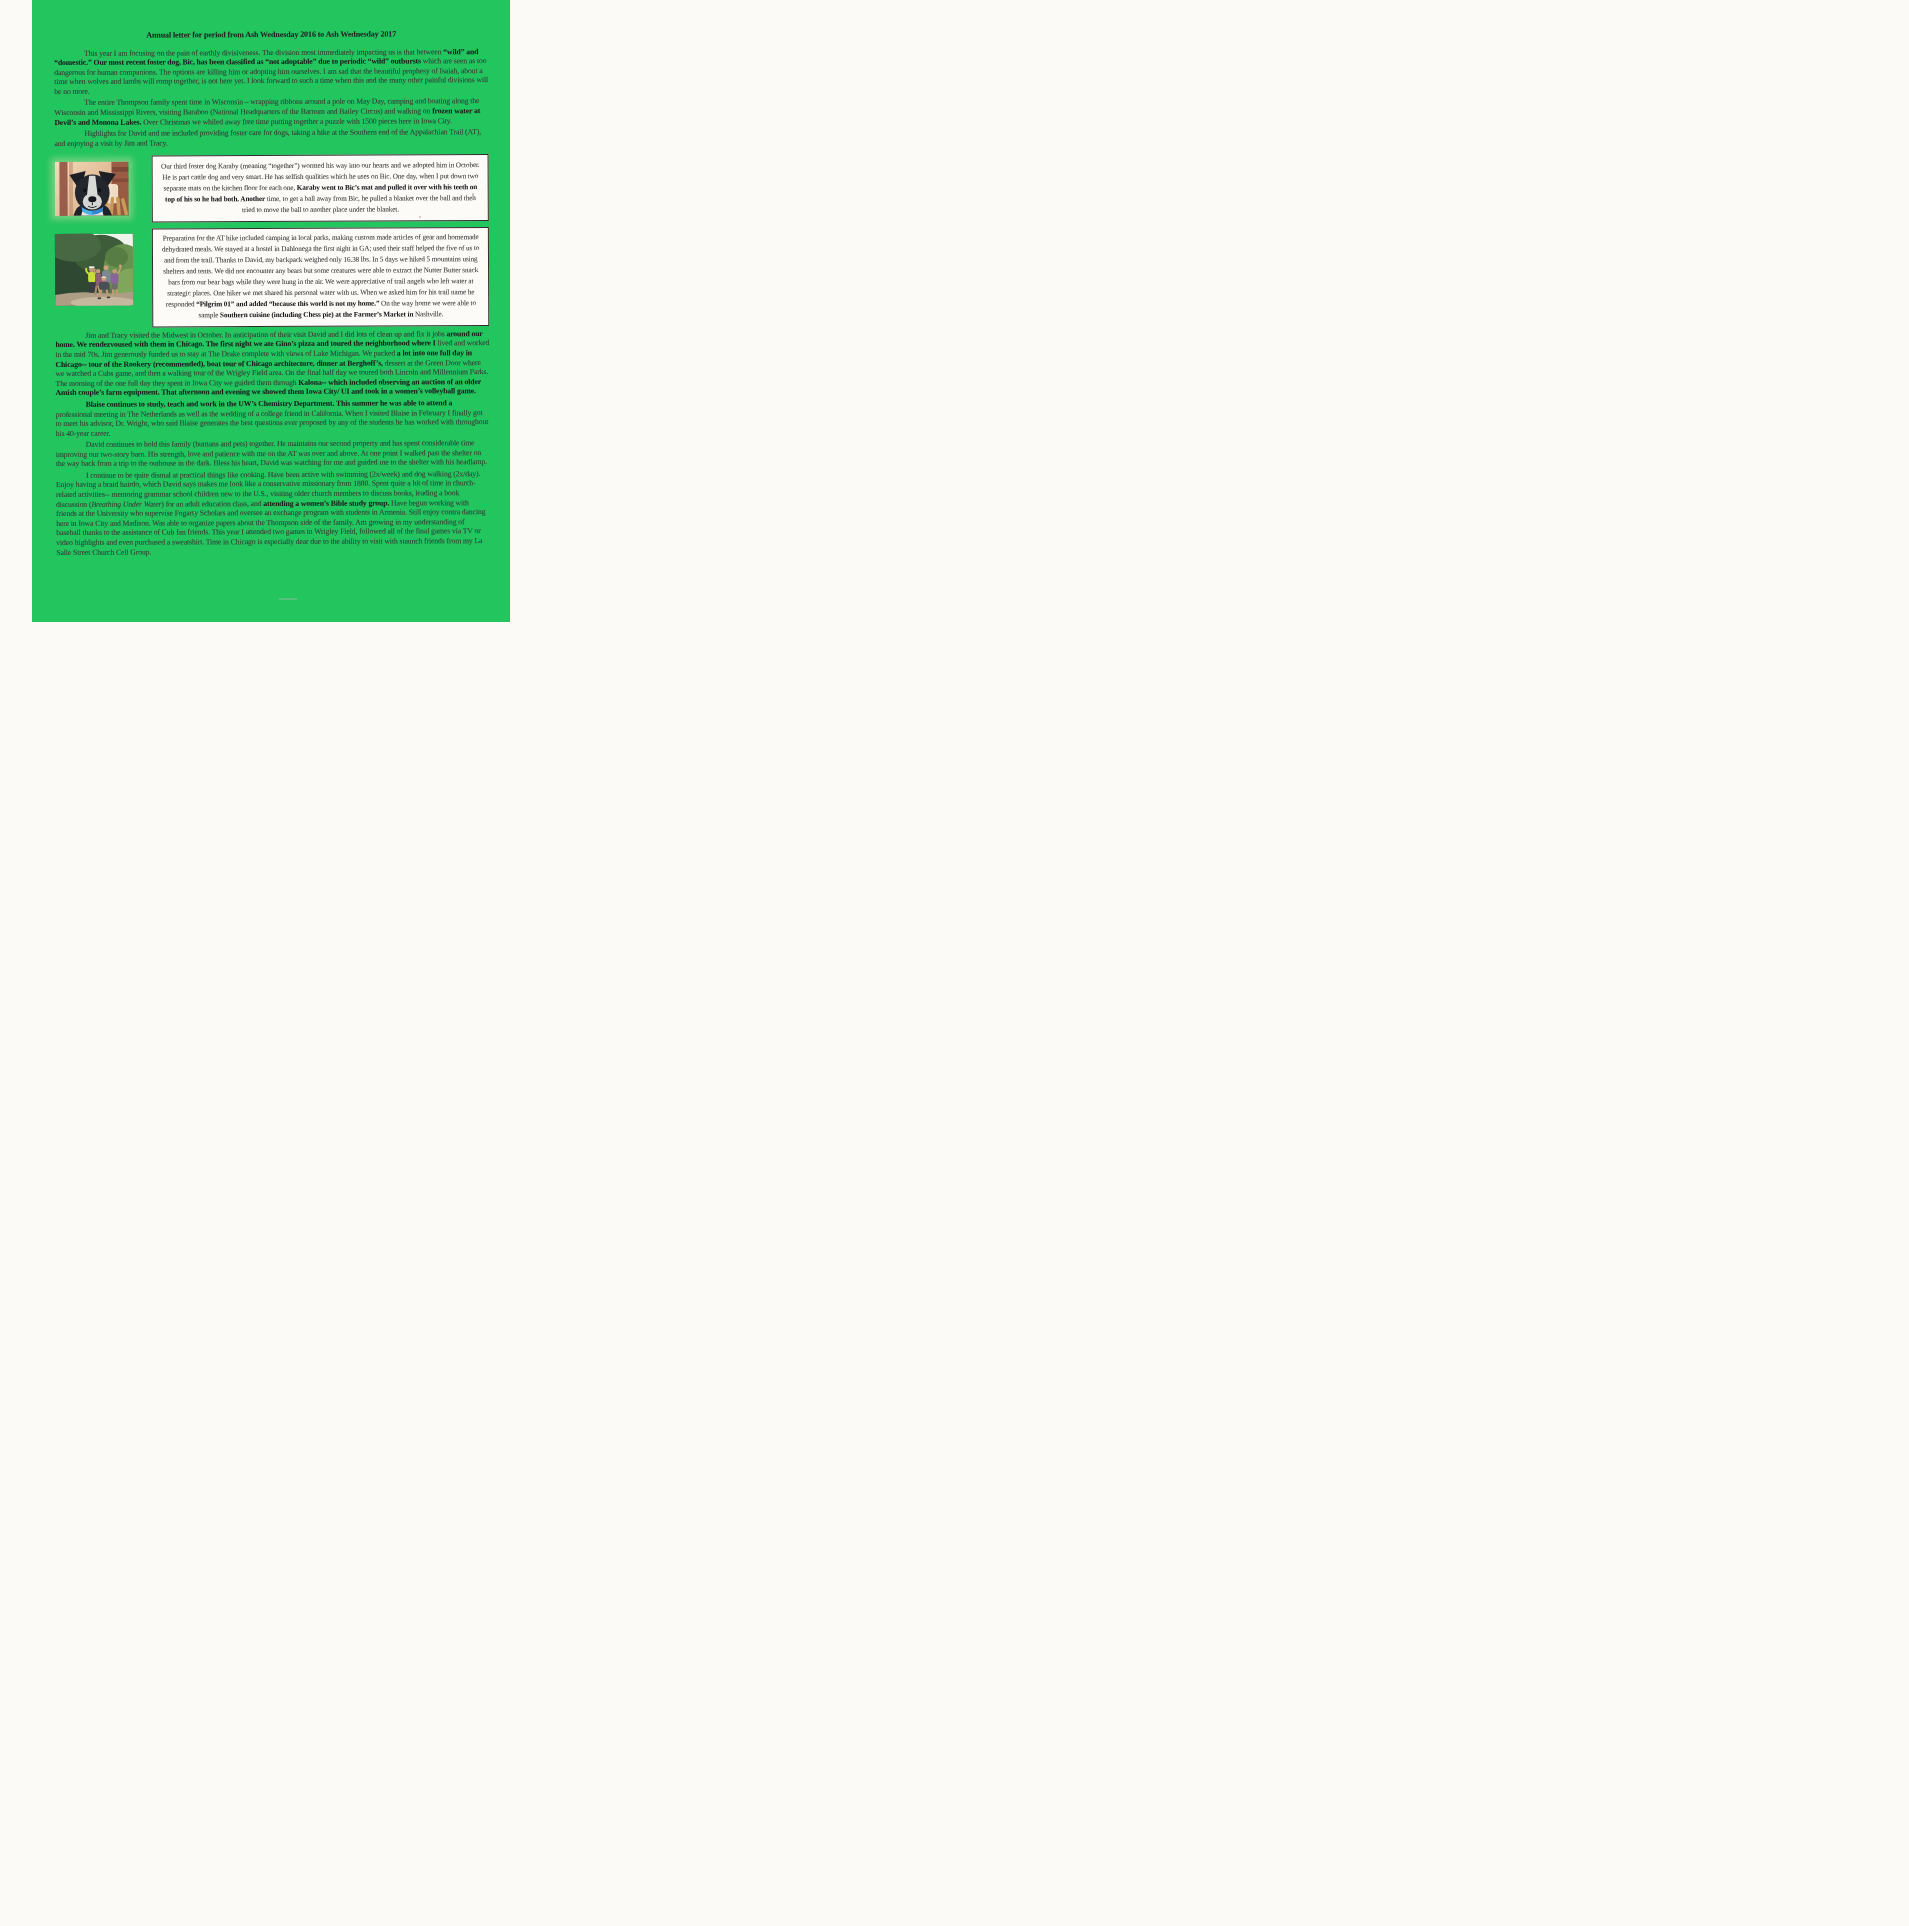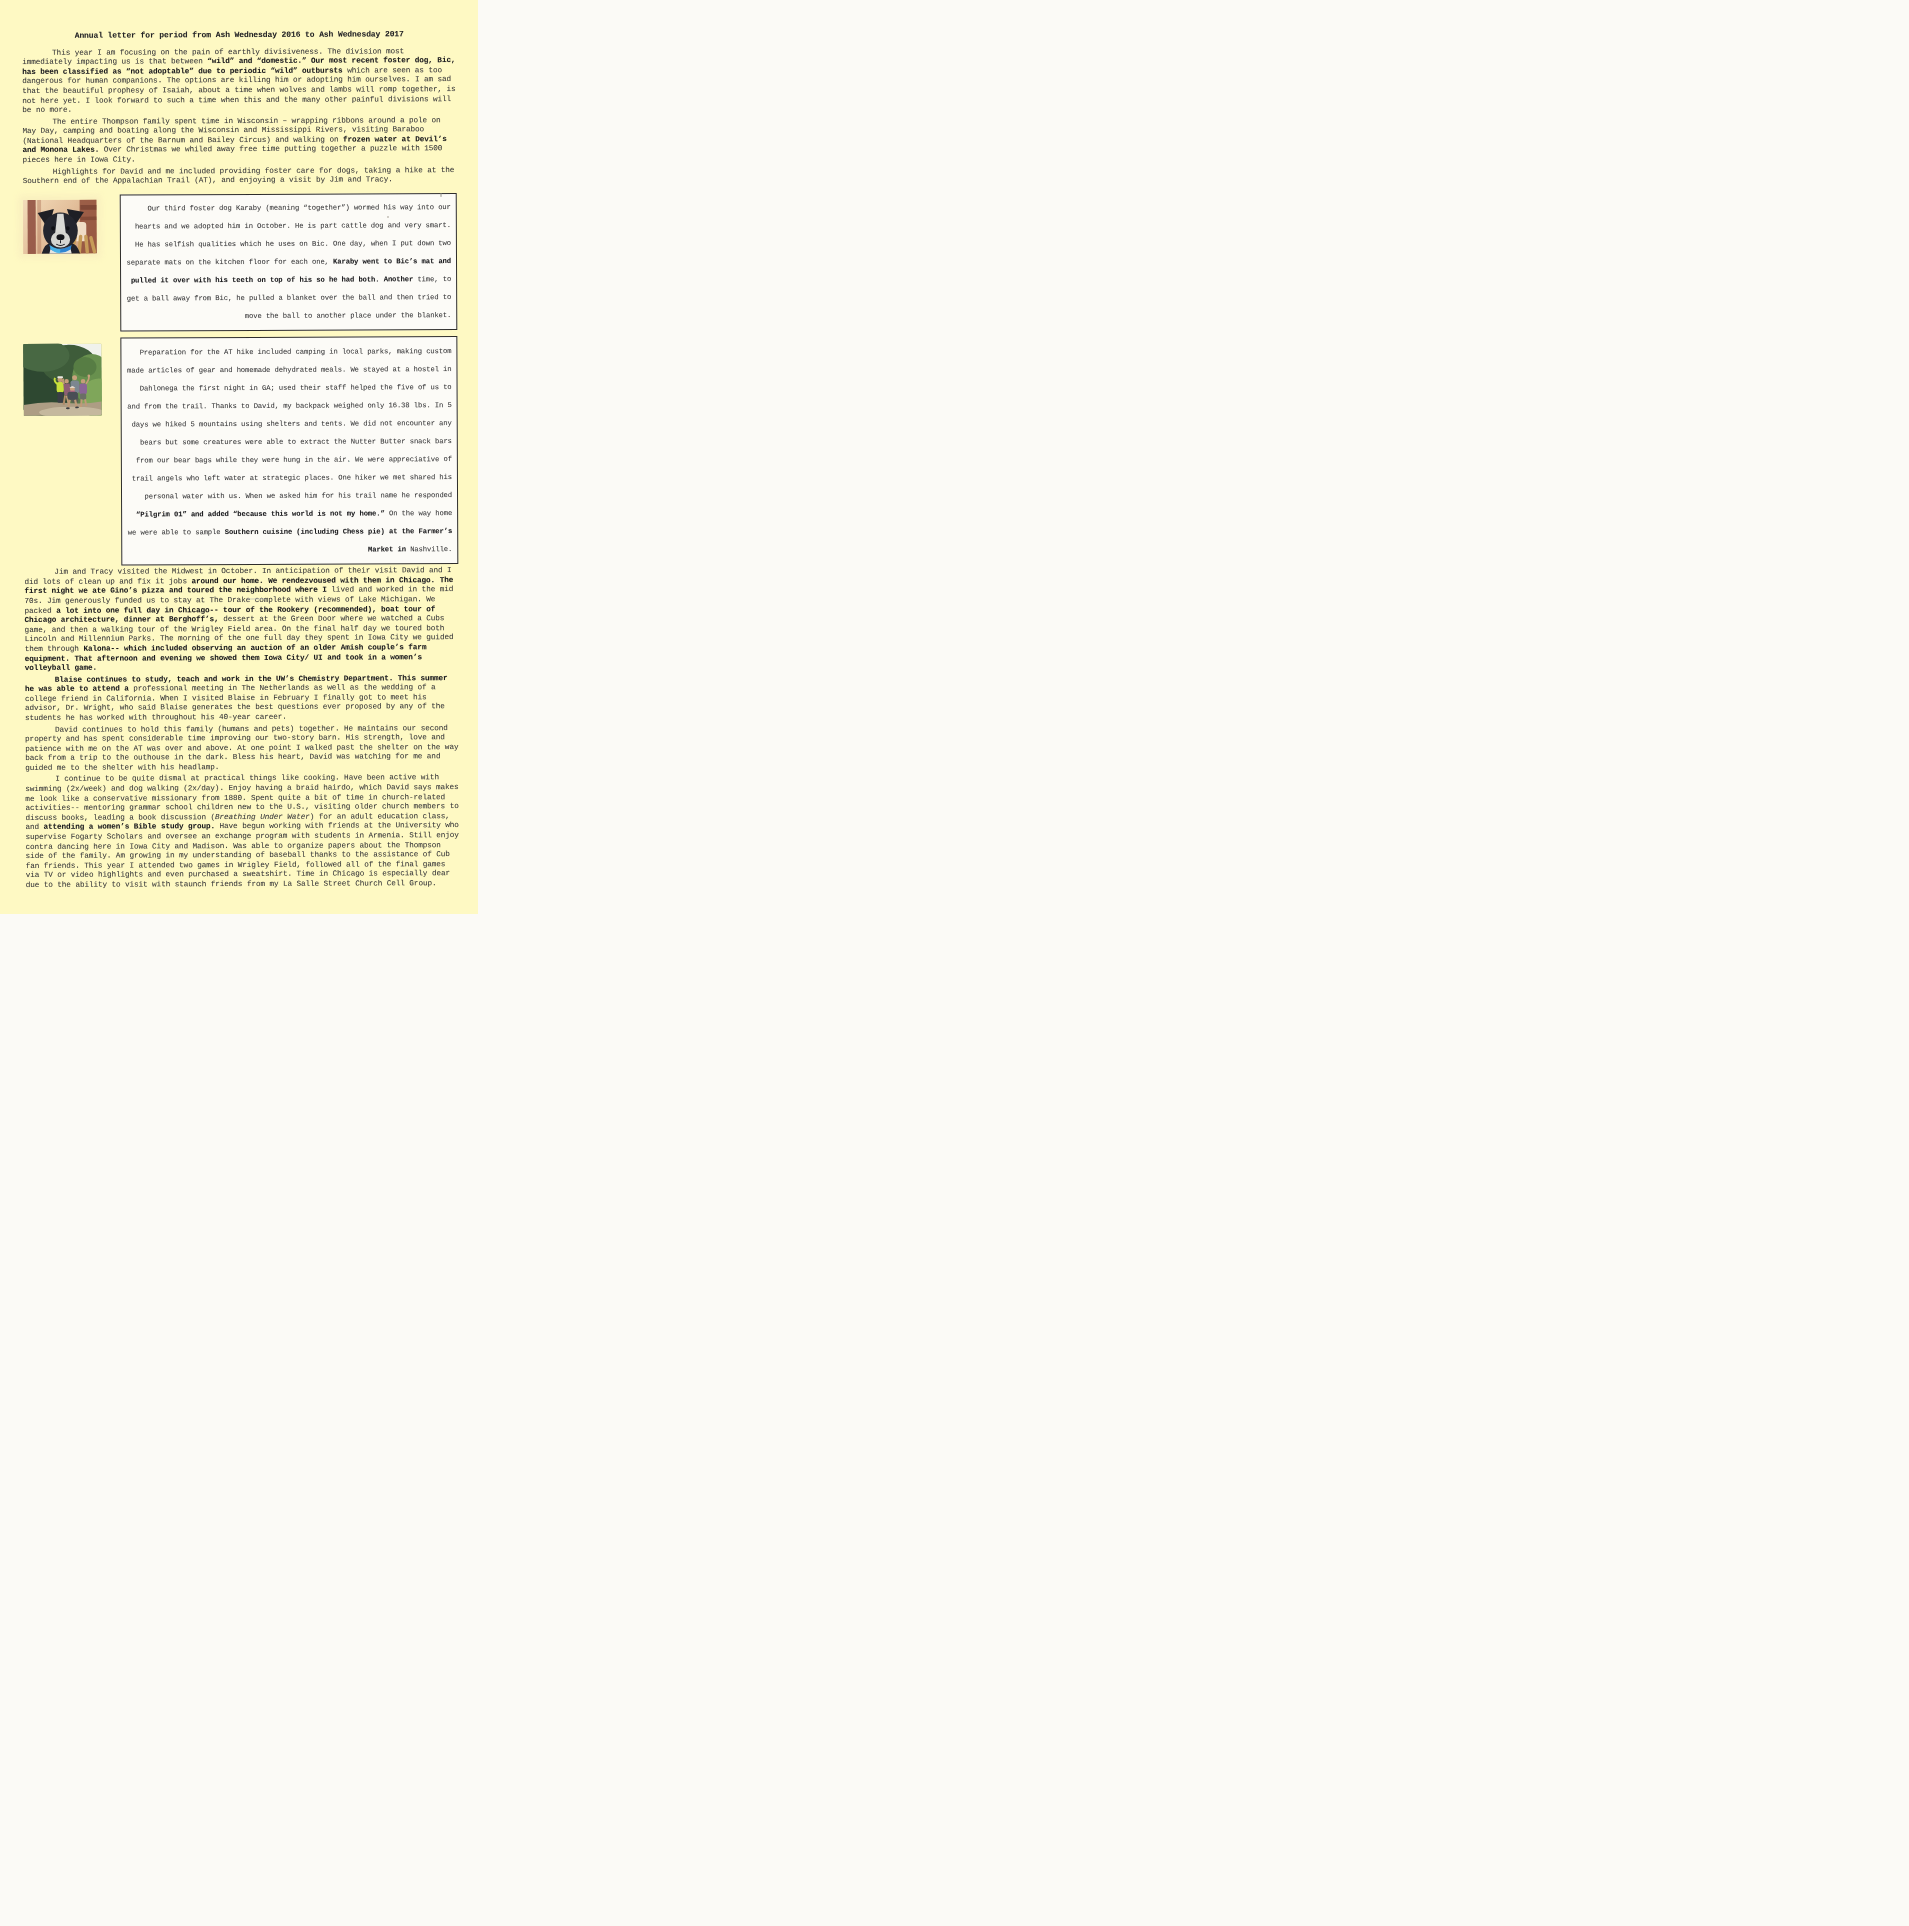--- a/index.html
+++ b/index.html
@@ -1,23 +1,24 @@
 <!DOCTYPE html>
 <html style="font-size:6.2px"><head>
 <meta charset="utf-8">
 <title>Scanned Annual Letter</title>
 <style>
   html,body{margin:0;padding:0;background:#fbfaf6;}
   .scale-wrap{width:478px;transform-origin:0 0;transform:scale(calc(100vw / 1240));}
   .page{
-    width:478px;min-height:622px;background:#fef9c3;position:relative;
+    width:478px;min-height:622px;background:#22c55e;position:relative;
     box-sizing:border-box;padding:30px 22px 23px 21.6px;
-    font-family:Liberation Mono, monospace;
+    font-family:Liberation Serif, serif;
     color:#39393b;
     text-shadow:0.1px 0.2px 0.2px rgba(40,40,40,0.22);
+    margin-left:32px;
   }
   .tilt{transform:rotate(-0.25deg);transform-origin:50% 0;}
   .title{
     text-align:center;font-weight:700;font-size:8px;line-height:9.6px;
     letter-spacing:-0.1px;color:#232325;margin:0 0 8px 0;
   }
   p.body{
     margin:0 0 1.9px 0;font-size:7.7px;line-height:9.6px;letter-spacing:-0.1px;
     text-indent:30px;text-align:left;
   }
@@ -26,21 +27,21 @@
   .row{display:flex;align-items:flex-start;}
   .row-karaby{margin:8px 0 6.5px 0;}
   .row-hike{margin:0 0 2.7px 0;}
   figure.photo{margin:5.4px 0 0 0.4px;flex:0 0 auto;line-height:0;}
   .photo-dog svg{box-shadow:0 0 6.2px 3.9px rgba(242,226,186,0.40);}
   .callout{
     margin-left:auto;width:337px;box-sizing:border-box;
     border:0.8px solid #2e2d2b;padding:4.2px 5.4px 5px 5px;background:#fcfbf7;
   }
   .callout p{
-    margin:0;font-size:7.2px;line-height:18px;letter-spacing:-0.1px;text-align:right;
+    margin:0;font-size:7.2px;line-height:11px;letter-spacing:-0.1px;text-align:center;
   }
   .speck{position:absolute;border-radius:50%;pointer-events:none;}
   .speck-a{left:440px;top:193px;width:2.3px;height:3.5px;background:#8f8f86;opacity:.5;border-radius:0.8px;}
   .speck-b{left:387px;top:216px;width:1.9px;height:2.3px;background:#9a9288;opacity:.55;}
   .speck-c{left:247px;top:598px;width:17.7px;height:1.5px;background:#b9bcc0;opacity:.35;border-radius:0.8px;}
   .speck-d{left:349px;top:461px;width:1.2px;height:1.2px;background:#7fc3b6;opacity:.6;}
   .speck-e{left:162px;top:512px;width:1.2px;height:1.2px;background:#e8c9a0;opacity:.8;}
 </style>
 </head>
 <body>

